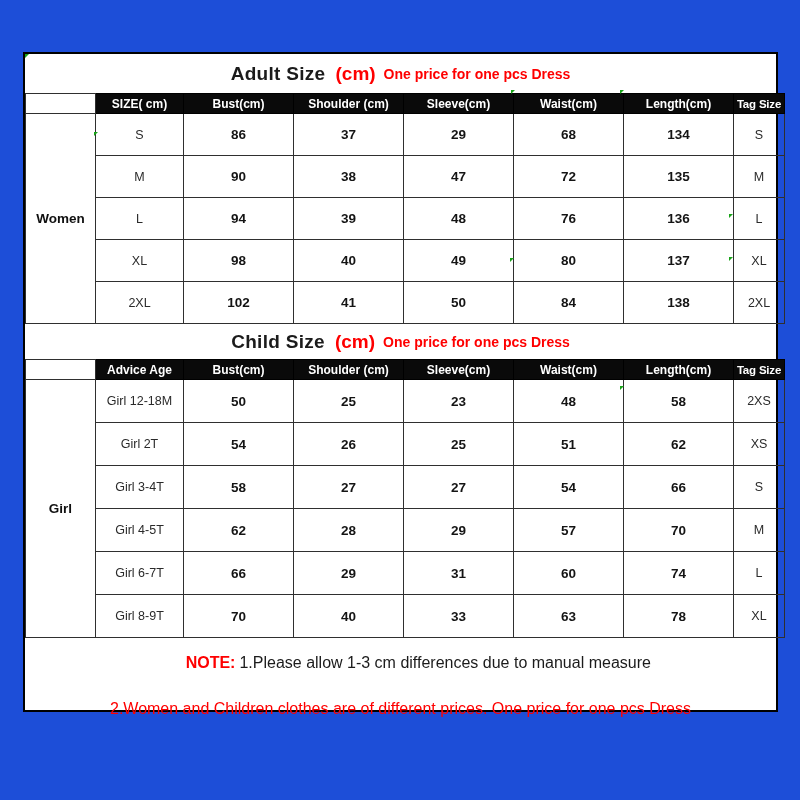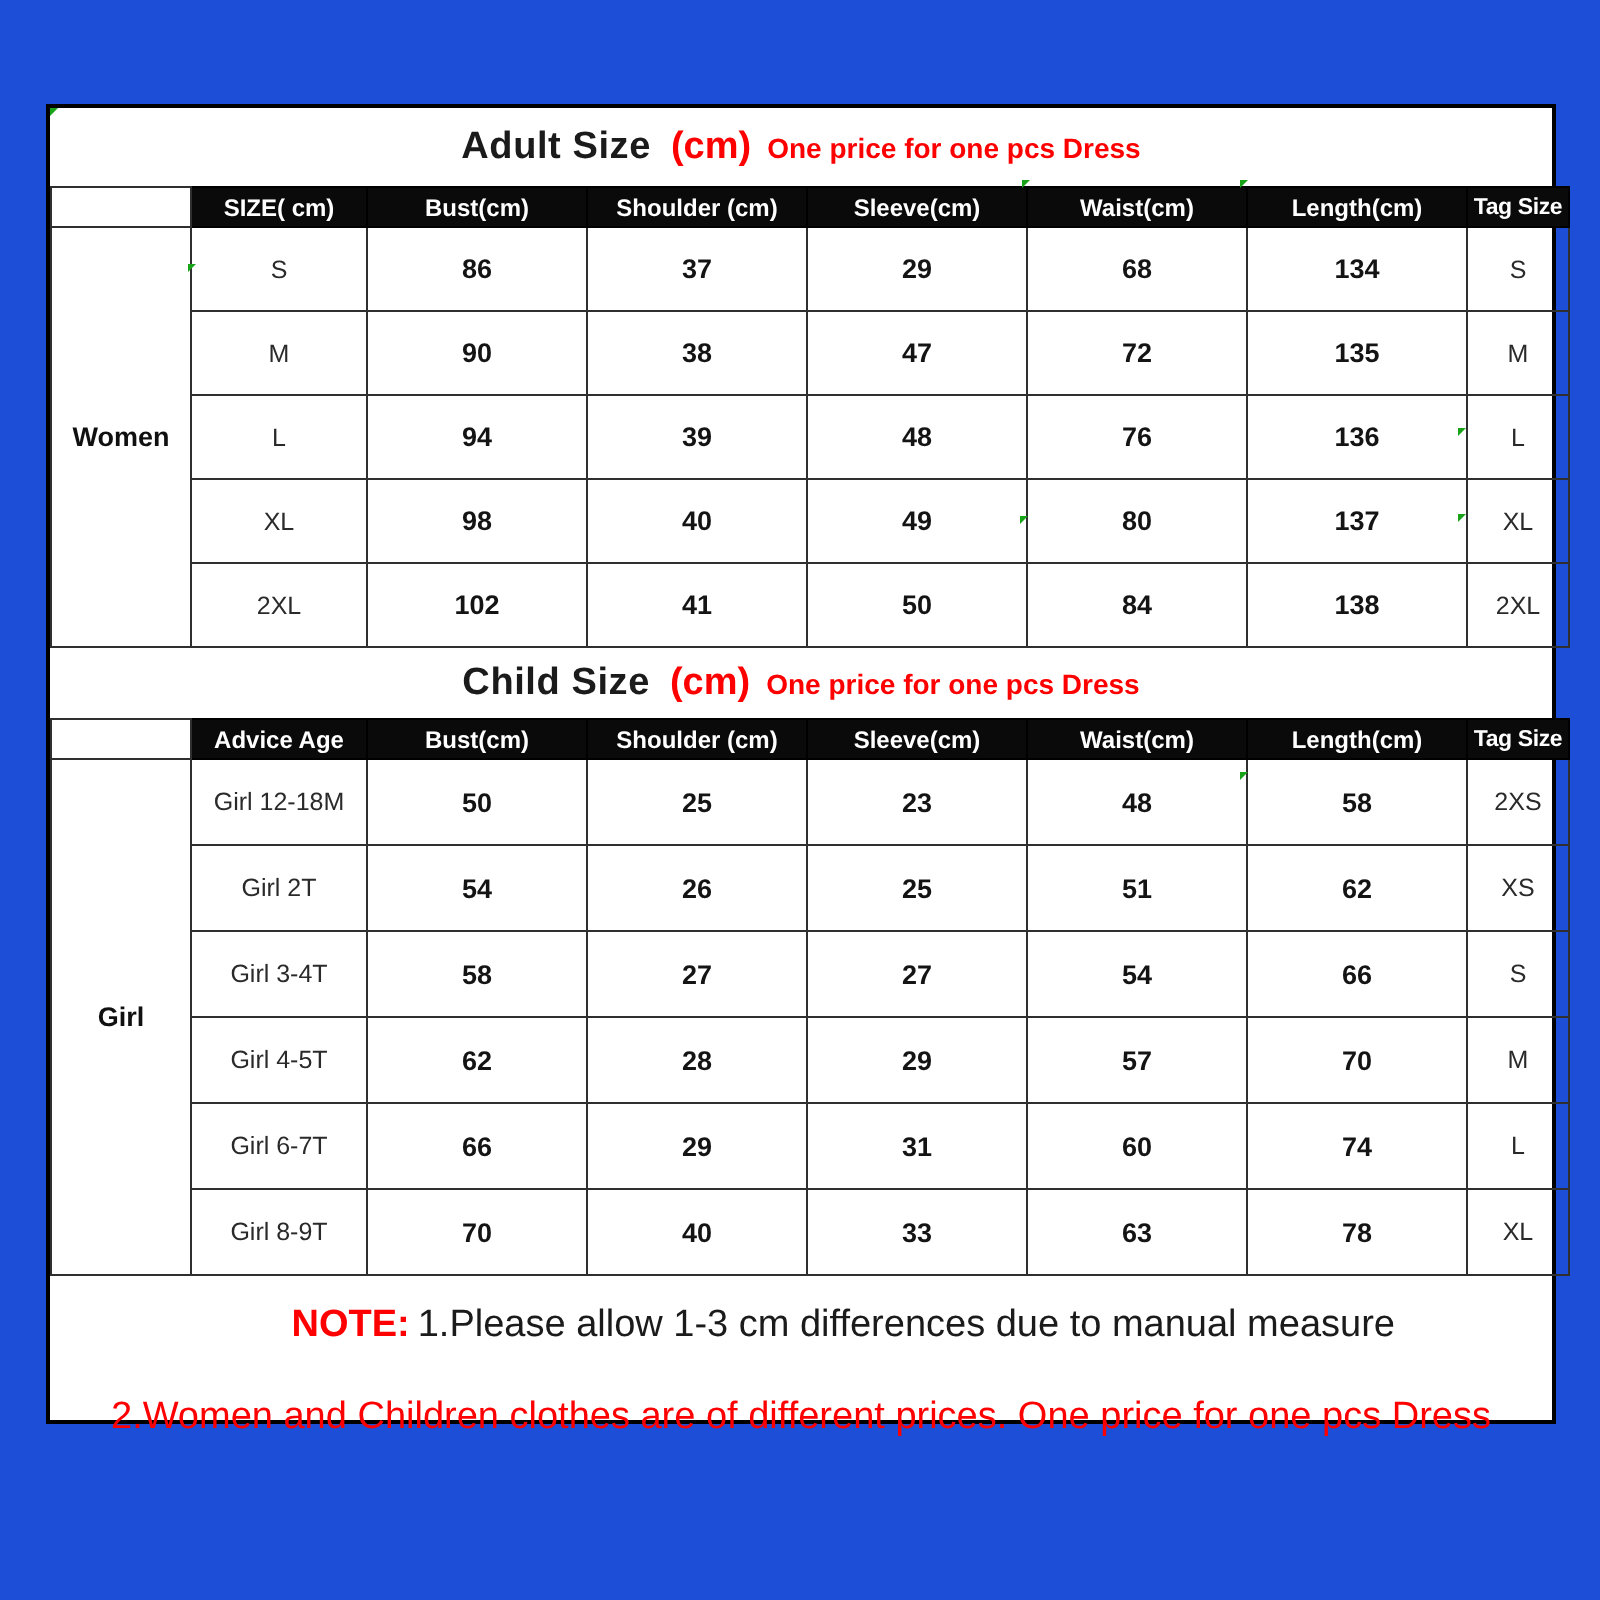--- a/index.html
+++ b/index.html
@@ -25,21 +25,21 @@
   #adult-table tbody tr{height:42px;}
   #child-table tbody tr{height:43px;}
   td.group{font-size:13.5px;font-weight:bold;color:#101010;}
   td.rowlabel{font-size:12.5px;font-weight:400;color:#2a2a2a;}
   td.num{font-size:13.5px;font-weight:bold;color:#141414;}
   td.tag{font-size:12.5px;font-weight:400;color:#2a2a2a;}
   .c-group{width:70px}.c-size{width:88px}.c-num{width:110px}.c-tag{width:51px}
 
   
   .note-box{height:72px;display:flex;flex-direction:column;align-items:center;justify-content:center;background:#fff;}
-  .note-line{font-size:19px;line-height:23px;color:#1b1b1b;text-align:center;white-space:pre-wrap;}
+  .note-line{font-size:16px;line-height:23px;color:#1b1b1b;text-align:center;white-space:pre-wrap;}
   .note-line .red-label{color:var(--red,#fe0000);font-weight:bold;margin-right:4px;}
   .note-line.red{color:var(--red,#fe0000);text-align:right;}
 
   
   .gtri{position:absolute;width:0;height:0;border-top:4px solid var(--green,#19a319);border-right:4px solid transparent;}
 </style>
 </head>
 <body>
 
 <div class="stage">

